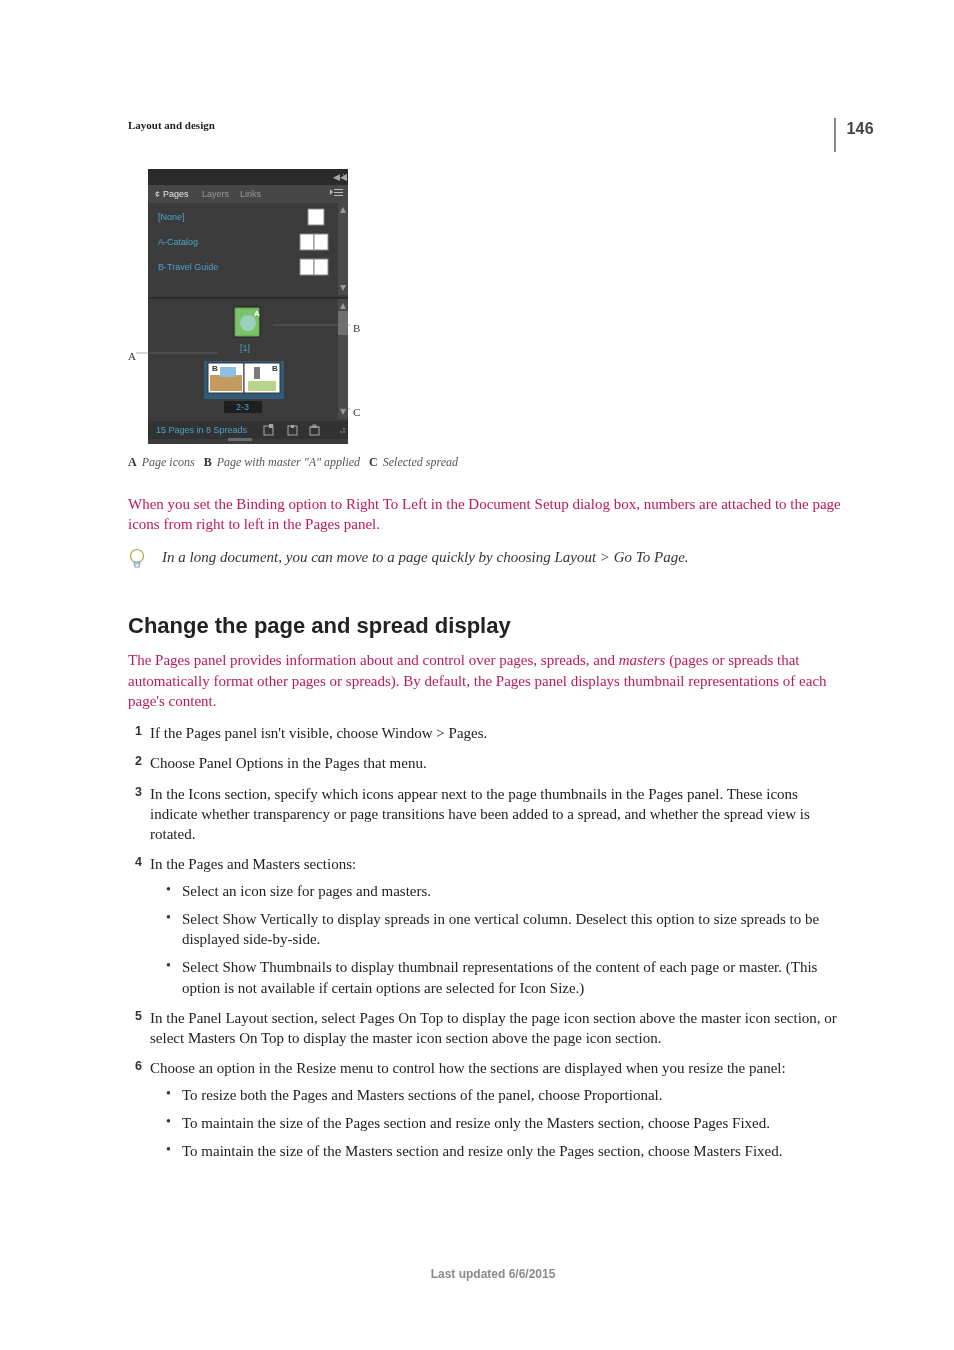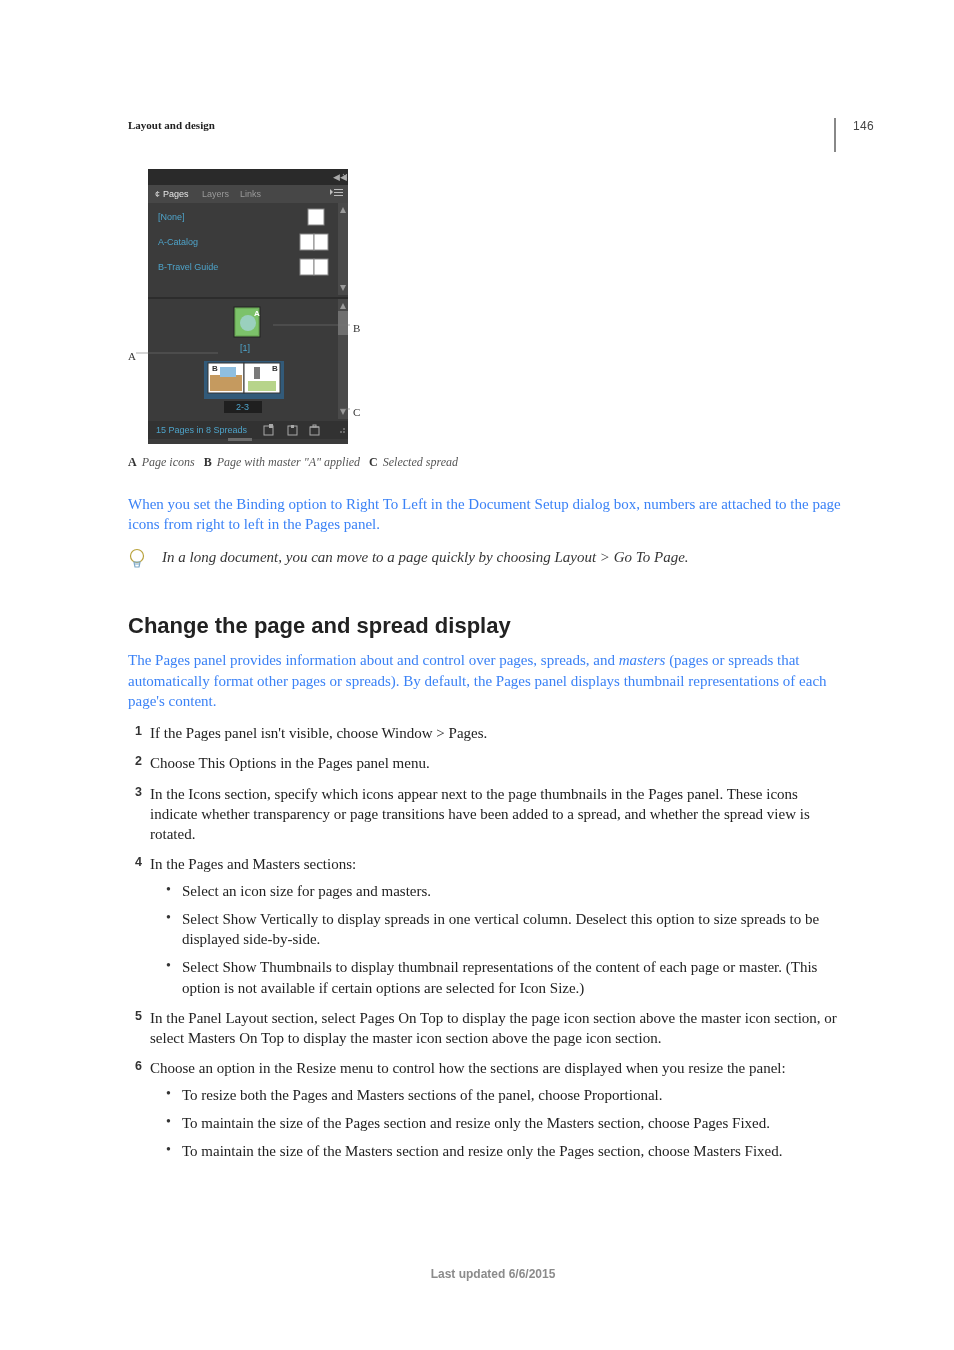--- a/index.html
+++ b/index.html
@@ -25,22 +25,22 @@
     right: 78px;
     width: 40px;
     border-left: 2px solid #888;
     height: 34px;
     display: flex;
     align-items: flex-start;
     justify-content: flex-end;
   }
   .page-num {
     font-family: "Myriad Pro", Arial, sans-serif;
-    font-weight: 400;
-    font-size: 12px;
+    font-weight: 700;
+    font-size: 16px;
     color: #444;
     padding-right: 2px;
     letter-spacing: 0.3px;
   }
   .section-label {
     font-family: Liberation Serif, serif;
     font-weight: 700;
     font-size: 11px;
     color: #222;
     margin-bottom: 36px;
@@ -67,21 +67,21 @@
     font-weight: 700;
     font-style: normal;
     color: #333;
     margin-right: 2px;
   }
   .caption .seg { margin-right: 6px; }
 
   p.body {
     margin: 0 0 12px 0;
     font-size: 15px;
-    color: #3b82f6;
+    color: #be185d;
     text-align: left;
   }
 
   .tip-row {
     display: flex;
     align-items: flex-start;
     gap: 16px;
     margin: 10px 0 34px 0;
   }
   .tip-bulb {
@@ -292,21 +292,21 @@
   </div>
 
   <h2 class="section-head">Change the page and spread display</h2>
 
   <p class="body">
     <span>The Pages panel provides information about and control over pages, spreads, and </span><span class="intro-em">masters</span><span> (pages or spreads that automatically format other pages or spreads). By default, the Pages panel displays thumbnail representations of each page's content.</span>
   </p>
 
   <ol class="steps">
     <li>If the Pages panel isn't visible, choose Window &gt; Pages.</li>
-    <li>Choose This Options in the Pages panel menu.</li>
+    <li>Choose Panel Options in the Pages that menu.</li>
     <li>In the Icons section, specify which icons appear next to the page thumbnails in the Pages panel. These icons indicate whether transparency or page transitions have been added to a spread, and whether the spread view is rotated.</li>
     <li>
       <span>In the Pages and Masters sections:</span>
       <ul class="sub">
         <li>Select an icon size for pages and masters.</li>
         <li>Select Show Vertically to display spreads in one vertical column. Deselect this option to size spreads to be displayed side-by-side.</li>
         <li>Select Show Thumbnails to display thumbnail representations of the content of each page or master. (This option is not available if certain options are selected for Icon Size.)</li>
       </ul>
     </li>
     <li>In the Panel Layout section, select Pages On Top to display the page icon section above the master icon section, or select Masters On Top to display the master icon section above the page icon section.</li>

